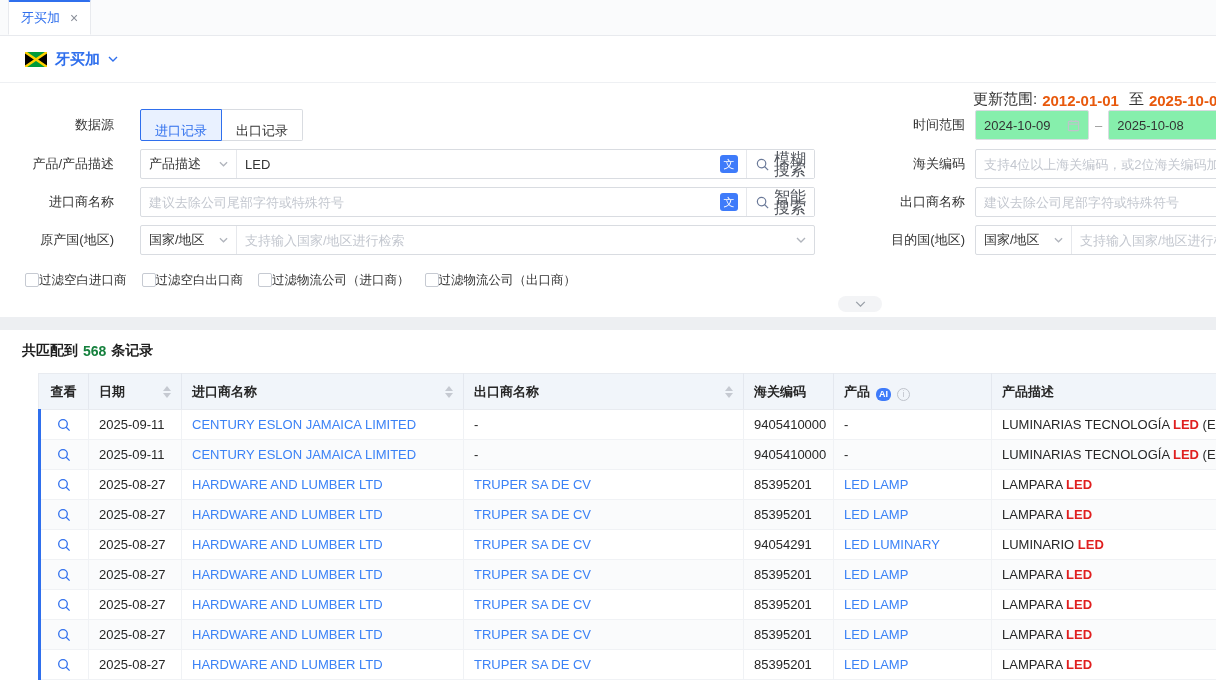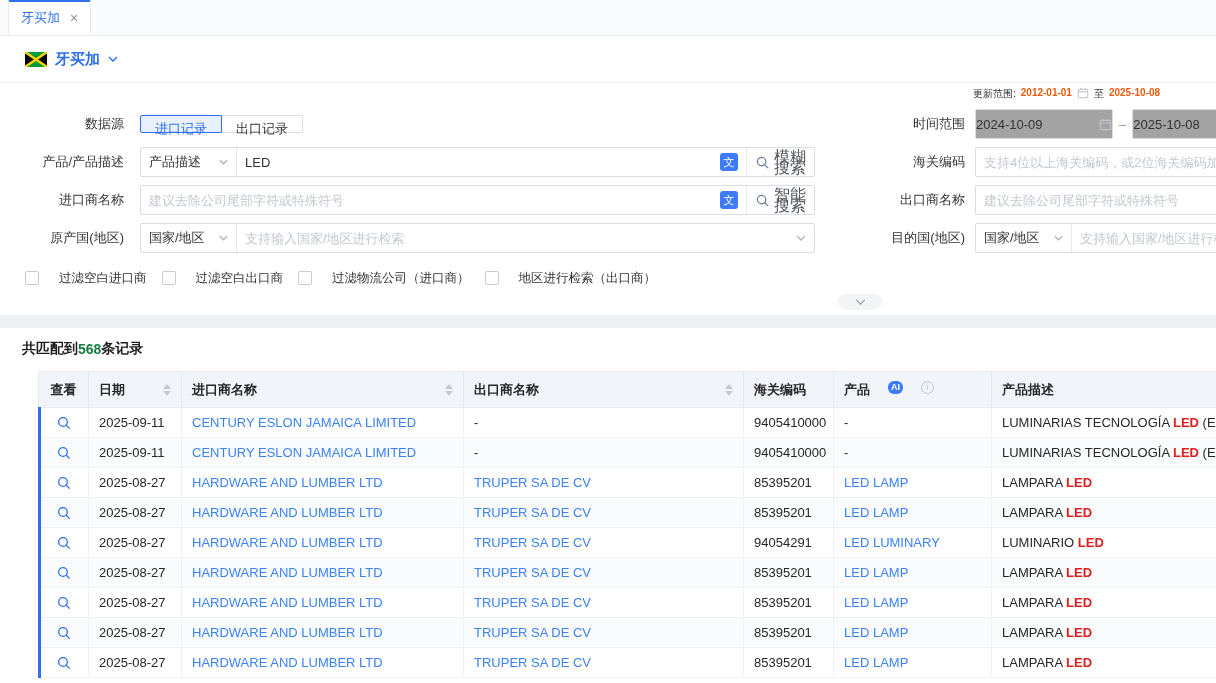--- a/index.html
+++ b/index.html
@@ -11,71 +11,71 @@
 .tab{margin-left:8px;height:35px;display:flex;align-items:center;gap:10px;padding:0 12px;background:#fff;border:1px solid #e8eaee;border-bottom:1px solid #fff;border-top:2px solid #2f6fed;border-radius:2px 2px 0 0;cursor:pointer}
 .tab-label{color:#2f6fed;font-size:13px}
 .tab-close{color:#8a8f99;font-size:14px;cursor:pointer}
 
 
 .country-row{height:47px;display:flex;align-items:center;gap:8px;padding-left:25px;border-bottom:1px solid #eef0f3}
 .country-name{color:#2f6fed;font-size:15px;font-weight:bold}
 
 
 .filter-panel{position:relative;padding-top:4px}
-.update-range{height:22px;padding-left:973px;white-space:nowrap;font-size:10px;color:#333;display:flex;align-items:flex-start;gap:5px}
+.update-range{height:22px;padding-left:973px;white-space:nowrap;font-size:15px;color:#333;display:flex;align-items:flex-end;gap:5px}
 .odate{color:#e8590c;font-weight:bold}
 .frow{display:flex;align-items:center;margin-bottom:8px}
-.flabel{width:140px;text-align:right;padding-right:16px;color:#333;flex:none;white-space:nowrap}
+.flabel{width:140px;text-align:right;padding-right:26px;color:#333;flex:none;white-space:nowrap}
 .ffield{width:675px;flex:none;display:flex;align-items:center}
 .rlabel{width:160px;text-align:right;padding-right:10px;color:#333;flex:none;white-space:nowrap}
 .rfield{flex:1;display:flex;align-items:center;min-width:0;white-space:nowrap}
 
 .toggle-group{display:flex}
-.toggle{height:18px;line-height:26px;padding:0 14px;border:1px solid #d9dce1;background:#fff;color:#333;cursor:pointer;white-space:nowrap}
+.toggle{height:32px;line-height:26px;padding:8px 14px;border:1px solid #d9dce1;background:#fff;color:#333;cursor:pointer;white-space:nowrap}
 .toggle:first-child{border-radius:2px 0 0 2px}
 .toggle:last-child{border-radius:0 2px 2px 0;border-left:none}
 .toggle.active{background:#e9f1ff;border:1px solid #2f6fed;color:#2f6fed}
 
 .input-group{display:flex;align-items:center;height:30px;border:1px solid #d9dce1;border-radius:2px;background:#fff;width:100%}
 .ig-select{width:96px;height:100%;display:flex;align-items:center;justify-content:space-between;padding:0 8px;border-right:1px solid #e6e8ec;color:#333;flex:none;cursor:pointer}
 .ig-input{flex:1;height:100%;border:none;outline:none;padding:0 8px;font-size:13px;color:#333;min-width:0;background:transparent;font-family:inherit}
 .ig-input::placeholder{color:#c3c7cf}
 .trans-icon{width:18px;height:18px;background:#3e7bfa;border-radius:3px;color:#fff;font-size:11px;line-height:18px;text-align:center;flex:none;margin-right:8px;cursor:pointer}
 .search-btn{display:flex;align-items:center;gap:4px;padding:0 8px;height:100%;border-left:1px solid #e6e8ec;flex:none;cursor:pointer;background:#fff}
 .search-btn .txt{font-size:16px;line-height:11px;color:#53575e;white-space:nowrap}
 .plain-input{height:30px;border:1px solid #d9dce1;border-radius:2px;padding:0 8px;font-size:13px;color:#333;outline:none;font-family:inherit}
 .plain-input::placeholder{color:#c3c7cf}
 .w400{width:400px;flex:none}
-.date-input{width:138px;height:30px;border:1px solid #d9dce1;border-radius:2px;display:flex;align-items:center;justify-content:space-between;padding:0 0;flex:none;background:#a3a3a3;cursor:pointer}
+.date-input{width:114px;height:30px;border:1px solid #d9dce1;border-radius:2px;display:flex;align-items:center;justify-content:space-between;padding:0 8px;flex:none;background:#86efac;cursor:pointer}
 .dash{margin:0 6px;color:#999}
 .chev{flex:none}
 
 .checkbox-row{display:flex;align-items:center;gap:15px;padding-left:25px;margin-top:14px;height:22px}
-.cb{display:flex;align-items:center;gap:20px;font-size:12.5px;color:#333;cursor:pointer;white-space:nowrap}
+.cb{display:flex;align-items:center;gap:0;font-size:12.5px;color:#333;cursor:pointer;white-space:nowrap}
 .cb .box{width:14px;height:14px;border:1px solid #c6cad2;border-radius:2px;background:#fff;flex:none}
 
 .collapse-bar{height:26px;position:relative}
 .collapse-btn{position:absolute;left:838px;top:5px;width:44px;height:16px;background:#f3f4f6;border-radius:8px;display:flex;align-items:center;justify-content:center;cursor:pointer}
 
 .band{height:13px;background:#edeff2}
 
 
 .results{padding-top:12px}
-.summary{padding-left:22px;font-size:14px;font-weight:bold;color:#1f1f1f;margin-bottom:13px;display:flex;align-items:center}
+.summary{padding-left:22px;font-size:14px;font-weight:bold;color:#1f1f1f;margin-bottom:13px;display:flex;gap:5px;align-items:center}
 .summary .count{color:#15803d}
 .table-wrap{position:relative;margin-left:38px;width:1191px;overflow:hidden}
 .blue-bar{position:absolute;left:0;top:36px;bottom:0;width:3px;background:#2f6fed;z-index:3}
 table{border-collapse:collapse;width:1250px;table-layout:fixed;font-size:13px}
 thead th{height:36px;background:#f1f5fa;font-weight:bold;color:#262626;padding:0 10px;text-align:left;border-right:1px solid #e4e8ef;border-top:1px solid #e8ebf0;border-bottom:1px solid #e8ebf0;white-space:nowrap}
 thead th:first-child{border-left:1px solid #e8ebf0;text-align:center}
 tbody td{height:30px;padding:0 10px;border-right:1px solid #f0f2f5;border-bottom:1px solid #f0f2f5;color:#262626;white-space:nowrap;overflow:hidden}
 tbody td:first-child{border-left:1px solid #f0f2f5;text-align:center}
 tbody tr:nth-child(even){background:#fafbfc}
 .th-flex{display:flex;align-items:center;justify-content:space-between}
-.th-left{display:flex;align-items:flex-start;gap:18px}
+.th-left{display:flex;align-items:flex-end;gap:6px}
 .sort{display:inline-flex;flex-direction:column;gap:2px;cursor:pointer}
 .sort i{width:0;height:0;border-left:4px solid transparent;border-right:4px solid transparent;display:block}
 .sort .up{border-bottom:5px solid #c5c9d1}
 .sort .down{border-top:5px solid #c5c9d1}
 .ai-badge{background:#3e7bfa;color:#fff;font-size:9px;font-weight:bold;padding:2px 3px;border-radius:6px;line-height:1}
 .info-icon{width:13px;height:13px;border:1px solid #bfc3cb;border-radius:50%;color:#bfc3cb;font-size:9px;line-height:11px;text-align:center;font-weight:normal;display:inline-block}
 .link{color:#3b82f6;cursor:pointer}
 .hl{color:#e01f1f;font-weight:bold}
 .view-btn{display:inline-flex;cursor:pointer;vertical-align:middle}
 </style>
@@ -235,21 +235,21 @@
       <label class="cb">
         <span class="box"></span>
         <span>过滤空白出口商</span>
       </label>
       <label class="cb">
         <span class="box"></span>
         <span>过滤物流公司（进口商）</span>
       </label>
       <label class="cb">
         <span class="box"></span>
-        <span>地区进行检索（出口商）</span>
+        <span>过滤物流公司（出口商）</span>
       </label>
     </div>
 
     <div class="collapse-bar">
       <span class="collapse-btn">
         <svg width="11" height="6" viewBox="0 0 12 7">
             <polyline points="1,1 6,6 11,1" fill="none" stroke="#9aa0a8" stroke-width="1.5"></polyline>
           </svg>
       </span>
     </div>

